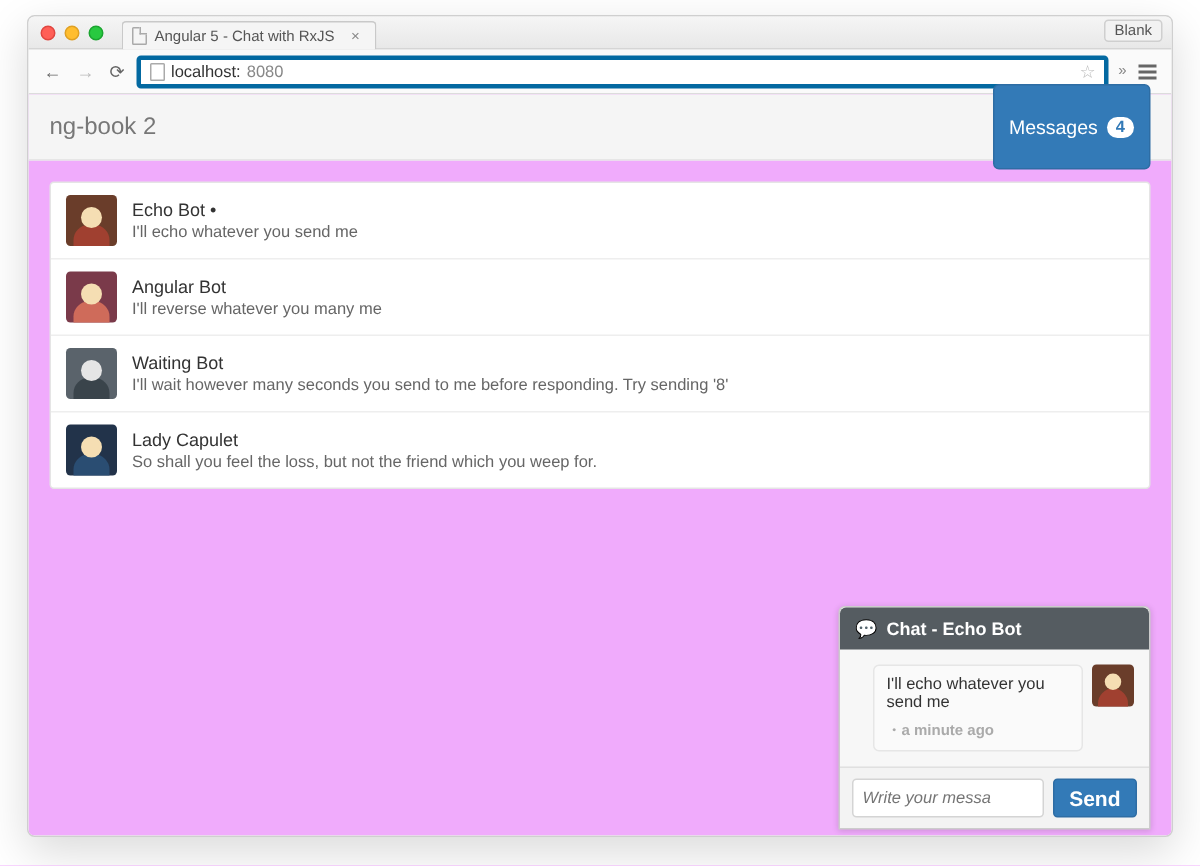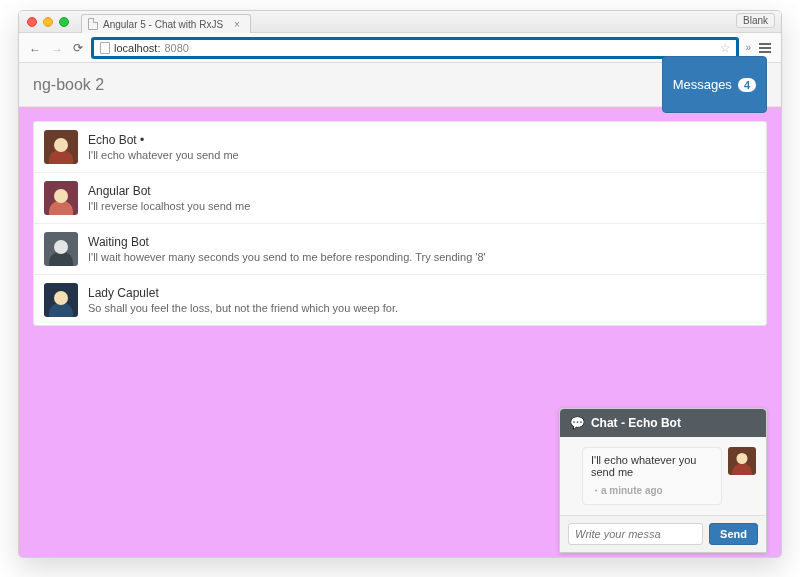--- a/index.html
+++ b/index.html
@@ -60,21 +60,21 @@
 .chat-hdr { background: #555c61; color: #fff; padding: 7px 10px; border-radius: 4px 4px 0 0; font-size: 12px; font-weight: bold; display: flex; align-items: center; gap: 6px; }
 .chat-body { padding: 10px; min-height: 76px; }
 .bubble-row { display: flex; gap: 6px; align-items: flex-start; justify-content: flex-end; }
 .bubble { background: #fafafa; border: 1px solid #e6e6e6; border-radius: 4px; padding: 6px 8px; font-size: 11px; color: #333; max-width: 140px; }
 .bubble .time { font-size: 10px; color: #aaa; margin-top: 6px; font-weight: bold; }
 .chat-av { width: 28px; height: 28px; border-radius: 3px; background: #6a3d2a; position: relative; overflow: hidden; flex-shrink: 0; }
 .chat-av::after { content: ""; position: absolute; left: 50%; top: 6px; width: 11px; height: 11px; background: #f5deb3; border-radius: 50%; transform: translateX(-50%); }
 .chat-av::before { content: ""; position: absolute; left: 50%; bottom: -3px; width: 20px; height: 15px; background: #a04030; border-radius: 10px 10px 0 0; transform: translateX(-50%); }
 .chat-input { border-top: 1px solid #e0e0e0; padding: 7px 8px; display: flex; gap: 6px; background: #f3f3f3; }
 .chat-input input { flex: 1; border: 1px solid #d4d4d4; border-radius: 3px; padding: 4px 6px; font-size: 11px; min-width: 0; font-style: italic; }
-.send-btn { background: #337ab7; color: #fff; border: 1px solid #2e6da4; border-radius: 3px; padding: 4px 10px; font-size: 11px; font-weight: bold; }
+.send-btn { background: #337ab7; color: #fff; border: 1px solid #2e6da4; border-radius: 3px; padding: 4px 10px; font-size: 14px; font-weight: bold; }
 
 .speech-ico { font-size: 12px; }
 </style>
 </head>
 <body>
 
 <div class="browser-frame">
 
   <div class="titlebar">
     <div class="traffic">
@@ -123,21 +123,21 @@
           <div class="avatar av-echo"></div>
           <div class="tinfo">
             <div class="tname">Echo Bot •</div>
             <div class="tmsg">I'll echo whatever you send me</div>
           </div>
         </div>
         <div class="thread">
           <div class="avatar av-rev"></div>
           <div class="tinfo">
             <div class="tname">Angular Bot</div>
-            <div class="tmsg">I'll reverse localhost you send me</div>
+            <div class="tmsg">I'll reverse whatever you many me</div>
           </div>
         </div>
         <div class="thread">
           <div class="avatar av-wait"></div>
           <div class="tinfo">
             <div class="tname">Waiting Bot</div>
             <div class="tmsg">I'll wait however many seconds you send to me before responding. Try sending '8'</div>
           </div>
         </div>
         <div class="thread">

